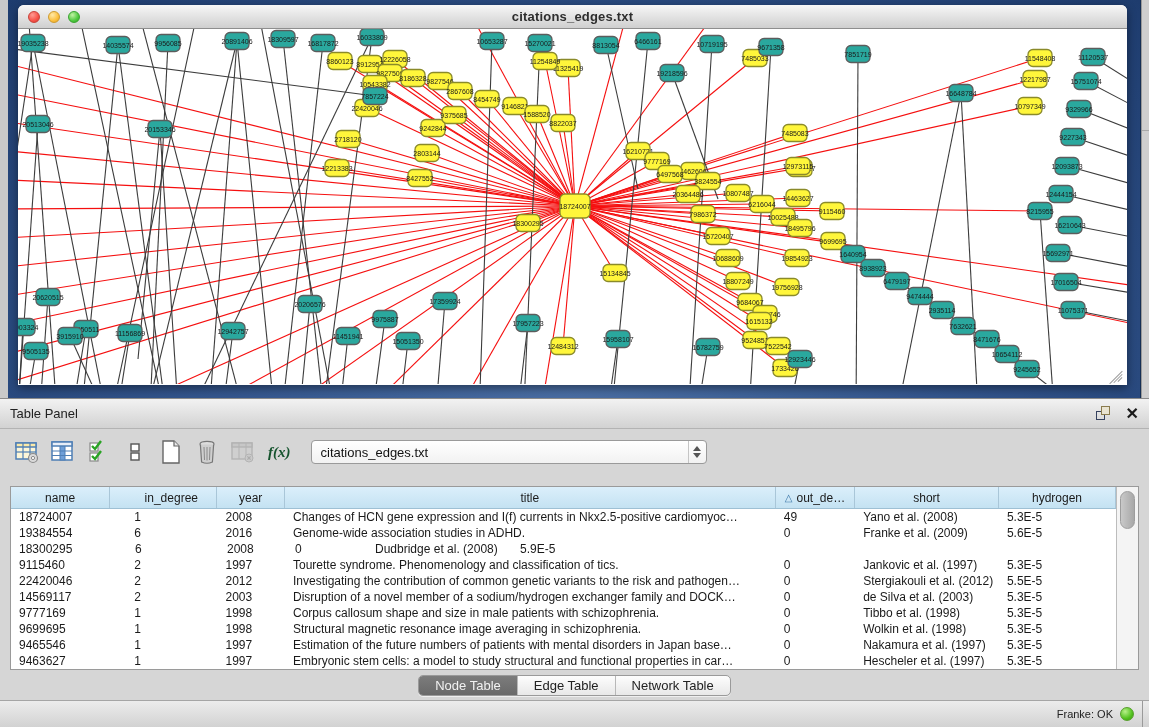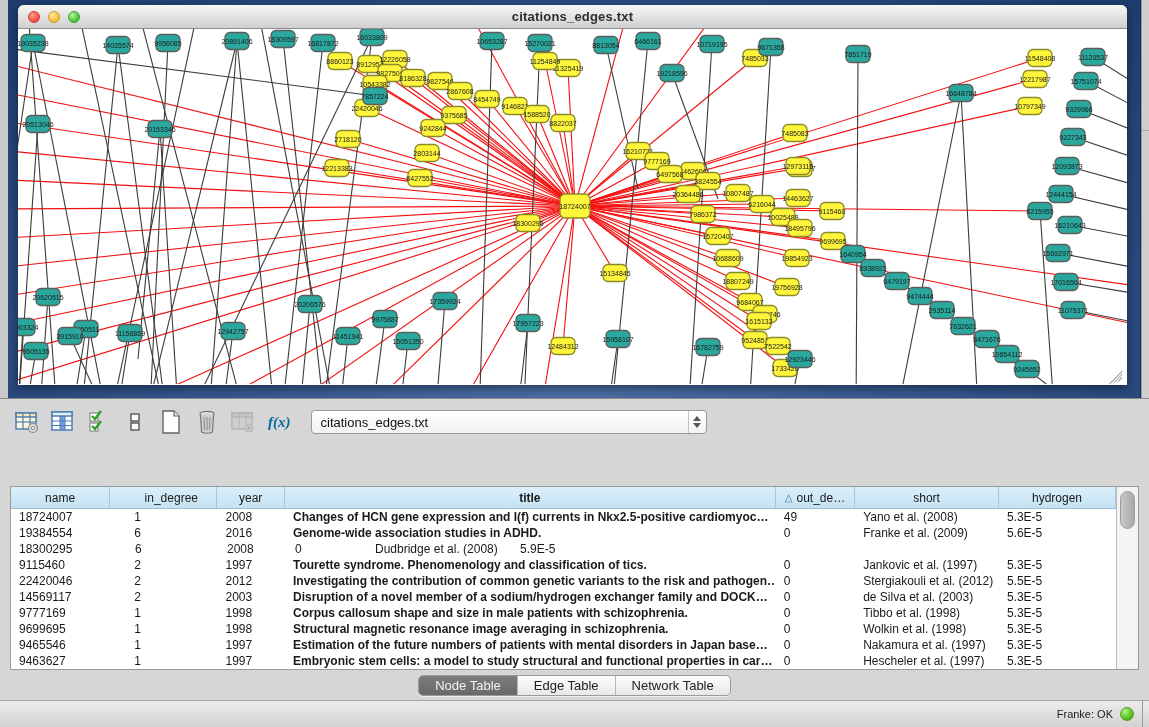--- a/index.html
+++ b/index.html
@@ -68,21 +68,21 @@
   .panel-header .spacer { flex:1; }
   .float-icon { width:16px; height:16px; position:relative; margin-right:14px; cursor:pointer; }
   .float-icon .sq1 { position:absolute; left:0; top:5px; width:9px; height:9px; border:1.5px solid #35415e; background:transparent; }
   .float-icon .sq2 { position:absolute; left:5px; top:0; width:9px; height:9px; border:1.5px solid #8a7b4e; background:#e9e4d2; }
   .close-icon { font-size:16px; font-weight:bold; color:#1a1a1a; cursor:pointer; line-height:16px; }
 
   .toolbar { height:46px; display:flex; align-items:center; padding-left:12px; }
   .tool-btn { width:30px; height:30px; margin-right:6px; display:flex; align-items:center; justify-content:center; cursor:pointer; }
   .tool-btn svg { display:block; }
   .tool-btn.disabled { opacity:.45; }
-  .fx-label { font-family:"Liberation Serif", serif; font-style:italic; font-weight:bold; font-size:15px; color:#0369a1; margin:0 10px 0 4px; }
+  .fx-label { font-family:"Liberation Serif", serif; font-style:italic; font-weight:bold; font-size:15px; color:#14532d; margin:0 10px 0 4px; }
 
   .combo {
     width:396px; height:24px; margin-left:10px;
     background:linear-gradient(#ffffff,#f2f2f2);
     border:1px solid #9a9a9a; border-radius:4px;
     display:flex; align-items:center; position:relative; cursor:pointer;
   }
   .combo-value { flex:1; padding-left:9px; font-size:13px; color:#111; }
   .combo-arrows { width:18px; height:100%; display:flex; flex-direction:column; align-items:center; justify-content:center; gap:2px; border-left:1px solid #c5c5c5; }
   .combo-arrows i { width:0; height:0; border-left:4px solid transparent; border-right:4px solid transparent; }
@@ -98,21 +98,21 @@
   .tbl-header { display:flex; height:22px; background:linear-gradient(#dbeffb,#c4e2f2); border-bottom:1px solid #9ec0d4; }
   .th {
     display:flex; align-items:center; justify-content:center;
     font-size:12px; color:#1a1a1a;
     border-right:1px solid #a9c6d8; overflow:hidden; white-space:nowrap;
   }
   .sort-tri { color:#3d78a8; font-size:10px; margin-right:4px; }
   .tbl-body .tr { display:flex; height:16px; line-height:16px; background:#fff; }
   .td { padding-left:8px; font-size:12px; white-space:nowrap; overflow:hidden; border-right:1px solid transparent; }
   
-  .c0{width:100px;} .c1{width:92px;margin-left:16px;} .c2{width:68px;} .c3{width:495px;font-weight:bold;} .c4{width:80px;} .c5{width:145px;} .c6{width:118px;}
+  .c0{width:100px;} .c1{width:92px;margin-left:16px;} .c2{width:68px;} .c3{width:495px;} .c4{width:80px;} .c5{width:145px;} .c6{width:118px;}
   .th.c-fill, .td.c-fill { flex:1; border-right:none; }
 
   .vscroll {
     position:absolute; right:0; top:0; bottom:0; width:22px;
     background:#f4f4f4; border-left:1px solid #bcbcbc;
   }
   .vscroll .thumb {
     position:absolute; left:3px; right:3px; top:4px; height:38px;
     border-radius:8px; background:linear-gradient(90deg,#c9c9c9,#a8a8a8);
     border:1px solid #9d9d9d; cursor:pointer;
@@ -771,20 +771,29 @@
           <span></span>
         </div>
     </div>
   </div>
 </div>
 <div class="right-strip">
     <span class="h-line"></span>
   </div>
 
 <div class="table-panel">
+  <div class="panel-header">
+    <span class="panel-title">Table Panel</span>
+    <span class="spacer"></span>
+    <span class="float-icon">
+        <span class="sq1"></span>
+        <span class="sq2"></span>
+      </span>
+    <span class="close-icon">✕</span>
+  </div>
 
   <div class="toolbar">
     <span class="tool-btn">
       <svg width="26" height="26" viewBox="0 0 26 26">
         <rect x="2" y="4" width="20" height="16" fill="#fdf6d8" stroke="#4f7fb5" stroke-width="1.5"></rect>
         <rect x="2" y="4" width="20" height="4" fill="#fbe9a8" stroke="#4f7fb5" stroke-width="1.5"></rect>
         <line x1="9" y1="4" x2="9" y2="20" stroke="#4f7fb5" stroke-width="1.2"></line>
         <line x1="16" y1="4" x2="16" y2="20" stroke="#4f7fb5" stroke-width="1.2"></line>
         <line x1="2" y1="13" x2="22" y2="13" stroke="#4f7fb5" stroke-width="1.2"></line>
         <circle cx="19" cy="19" r="4.5" fill="#d9d9d9" stroke="#8a8a8a" stroke-width="1.2"></circle>

